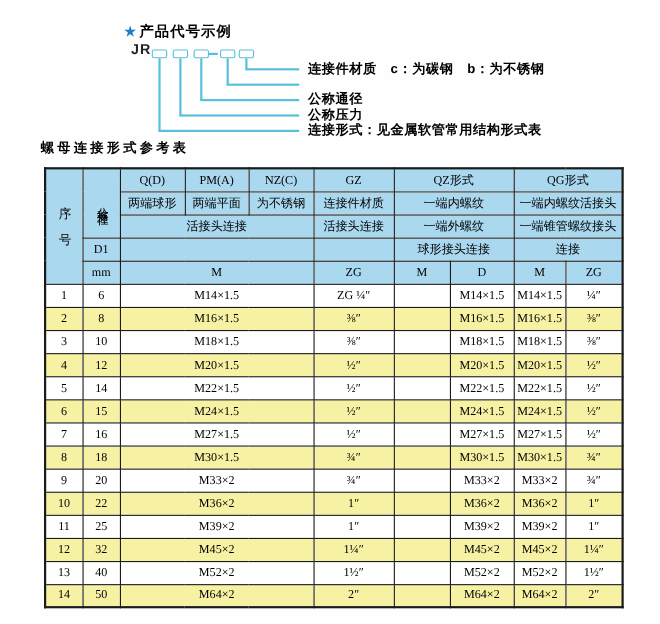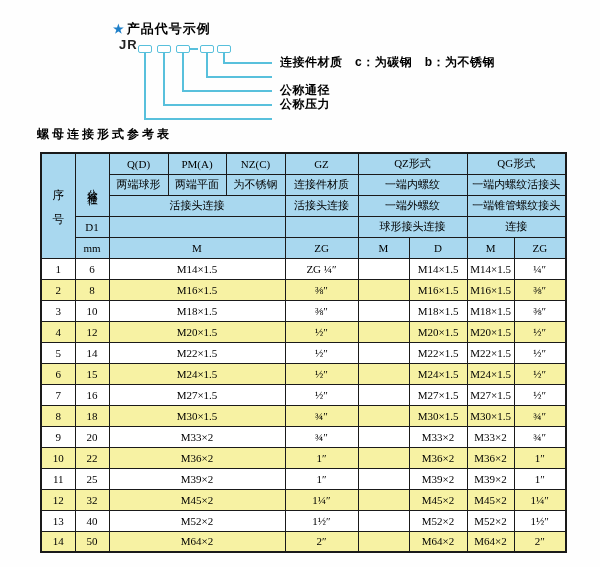--- a/index.html
+++ b/index.html
@@ -88,20 +88,21 @@
 
   <div class="hline" style="left:223px;top:62px;width:49px"></div>
   <div class="hline" style="left:206px;top:76px;width:66px"></div>
   <div class="hline" style="left:182px;top:90px;width:90px"></div>
   <div class="hline" style="left:163px;top:104px;width:109px"></div>
   <div class="hline" style="left:144px;top:118px;width:128px"></div>
 
   <div class="dlabel" style="top:55px">连接件材质　c：为碳钢　b：为不锈钢</div>
   <div class="dlabel" style="top:83px">公称通径</div>
   <div class="dlabel" style="top:97px">公称压力</div>
+  <div class="dlabel" style="top:111px">连接形式：见金属软管常用结构形式表</div>
 
   <div class="table-title">螺母连接形式参考表</div>
 
   <table class="ref">
     <colgroup>
       <col style="width:34px">
         <col style="width:34px">
       <col style="width:59px">
         <col style="width:58px">
         <col style="width:59px">

